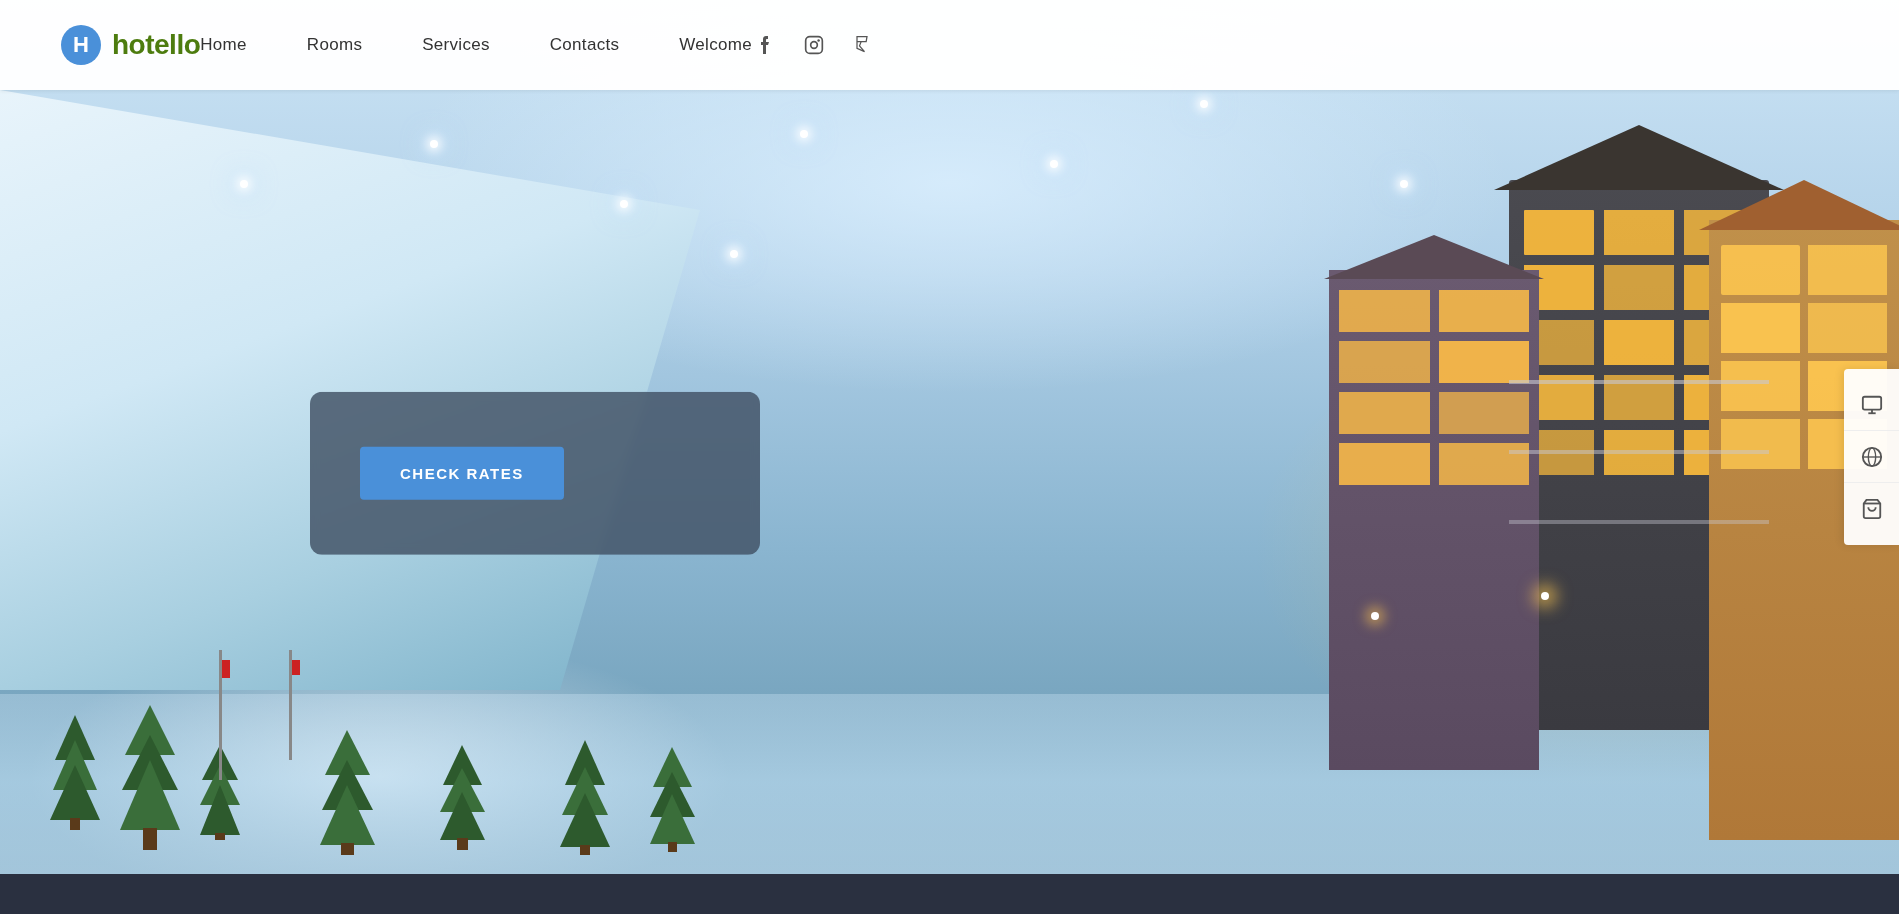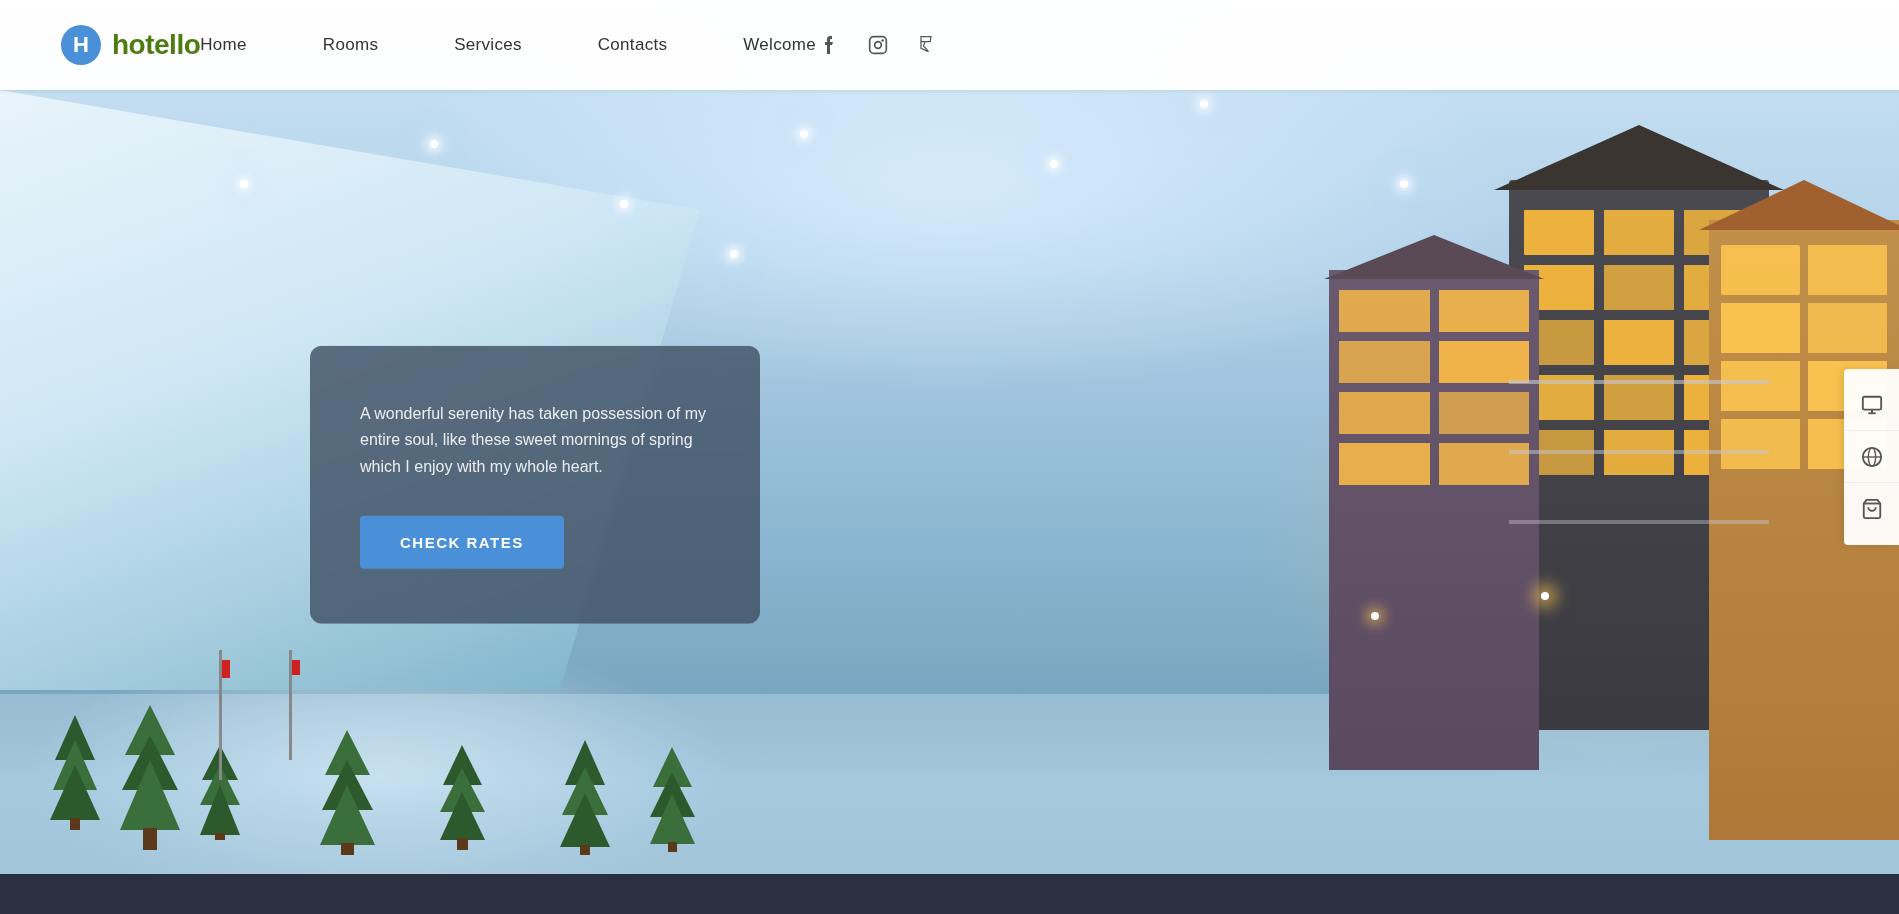--- a/index.html
+++ b/index.html
@@ -30,21 +30,21 @@
     .logo-text {
       font-size: 28px;
       font-weight: 700;
       color: #4d7c0f;
       letter-spacing: -0.5px;
     }
     .nav {
       flex: 1;
       display: flex;
       justify-content: center;
-      gap: 76px;
+      gap: 60px;
       list-style: none;
     }
     .nav a {
       text-decoration: none;
       color: #333;
       font-size: 17px;
       font-weight: 500;
       letter-spacing: 0.3px;
     }
     .social-icons {
@@ -403,21 +403,20 @@
       </a>
       <a class="social-icon" href="#" title="Foursquare">
         <svg width="18" height="20" viewBox="0 0 18 24">
           <path d="M3 2h12l-1 6H3zm0 6h5l-2 5 6 7-9-4z" fill="none" stroke="#555" stroke-width="1.5"></path>
         </svg>
       </a>
     </div>
   </header>
 
   <div class="hero-card">
-    <p class="hero-subtitle">A wonderful serenity has taken possession of my entire soul, like these sweet mornings of spring which I enjoy with my whole heart.</p>
     <button class="check-rates-btn">CHECK RATES</button>
   </div>
 
   <div class="sidebar-right">
     <div class="sidebar-right-item">
       <svg width="22" height="22" viewBox="0 0 24 24">
         <rect x="2" y="3" width="20" height="14" rx="2" fill="none" stroke="#555" stroke-width="2"></rect>
         <line x1="8" y1="21" x2="16" y2="21" stroke="#555" stroke-width="2"></line>
         <line x1="12" y1="17" x2="12" y2="21" stroke="#555" stroke-width="2"></line>
       </svg>

